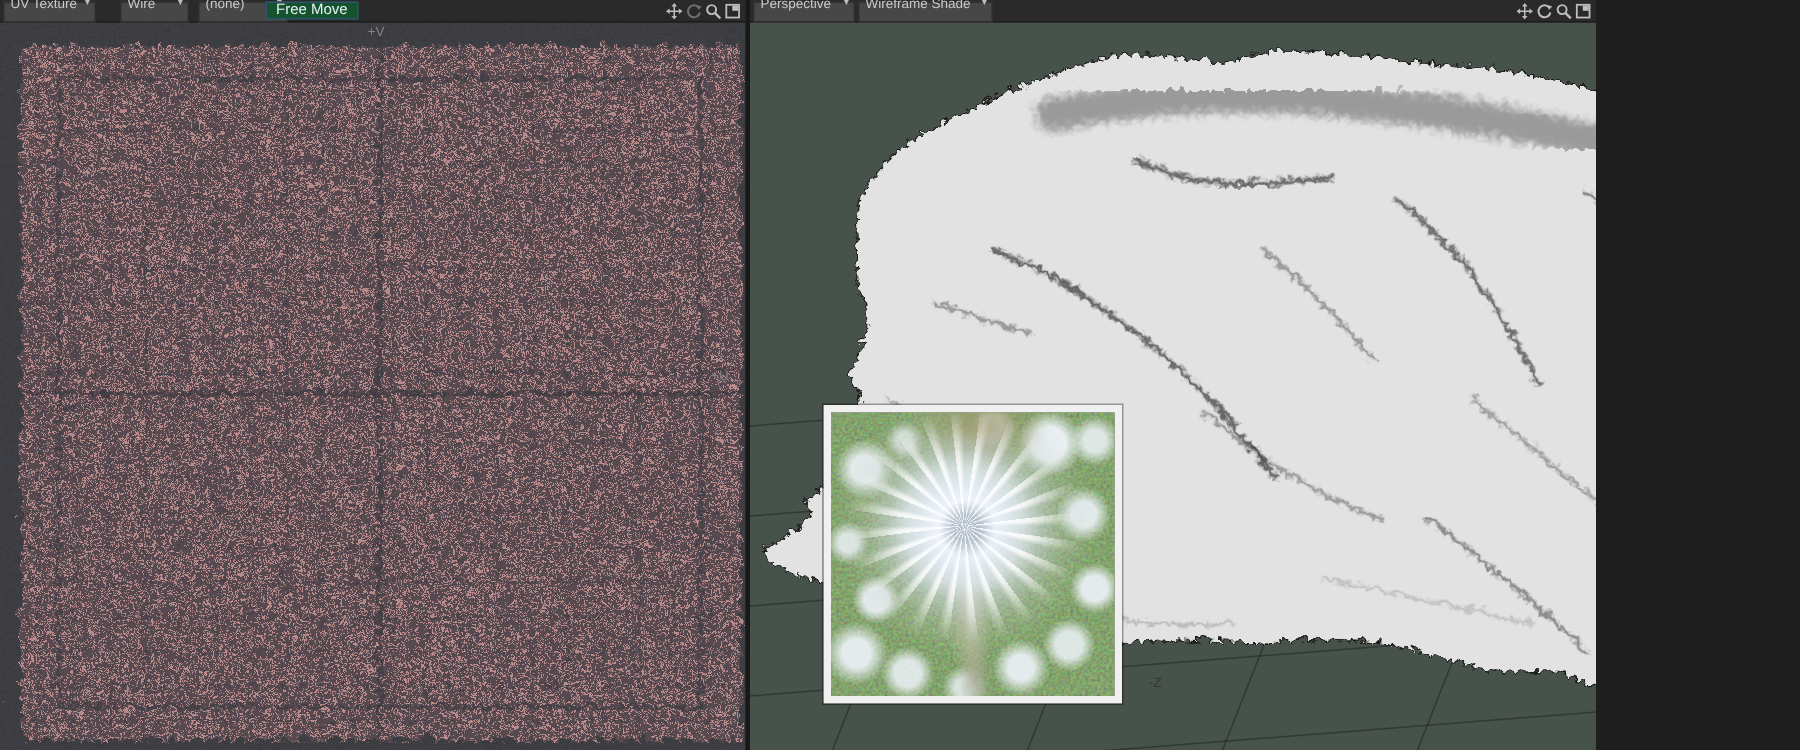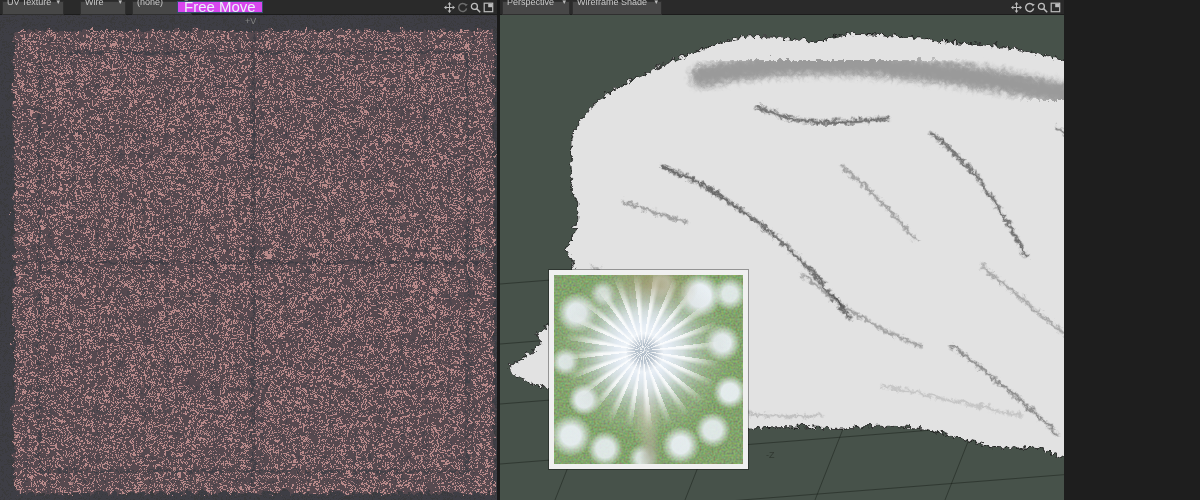--- a/index.html
+++ b/index.html
@@ -13,22 +13,22 @@
   #divider{position:absolute;left:497px;top:0;width:3px;height:500px;background:#191919;}
 
   
   .vp-header{position:absolute;left:0;top:0;right:0;height:14px;background:#2a2a2a;
              border-bottom:1px solid #1c1c1c;z-index:30;}
   .dd{position:absolute;top:1px;height:12px;background:#474747;border:1px solid #2f2f2f;
       box-sizing:border-box;color:#c9c9c9;font-size:9px;line-height:10px;
       display:flex;align-items:center;justify-content:space-between;
       padding:0 3px 12px 4px;cursor:pointer;}
   .dd .chev{font-size:7px;color:#bdbdbd;margin-left:3px;}
-  .mode-btn{position:absolute;top:1px;height:12px;background:#d946ef;border:1px solid #33506e;
-      box-sizing:border-box;color:#eaf1f9;font-size:15px;line-height:10px;
+  .mode-btn{position:absolute;top:1px;height:12px;background:#14532d;border:1px solid #33506e;
+      box-sizing:border-box;color:#eaf1f9;font-size:10px;line-height:10px;
       display:flex;align-items:flex-end;padding:0 6px;cursor:pointer;}
   .hdr-icons{position:absolute;right:3px;top:1px;height:12px;display:flex;gap:2px;align-items:center;}
   .hicon{width:11px;height:11px;display:block;cursor:pointer;}
 
   
   .canvas-svg{position:absolute;left:0;top:14px;display:block;}
 
   
   .axis-label{position:absolute;font-size:9px;color:#848484;z-index:5;pointer-events:none;}
   #axis-v{left:245px;top:16px;}

